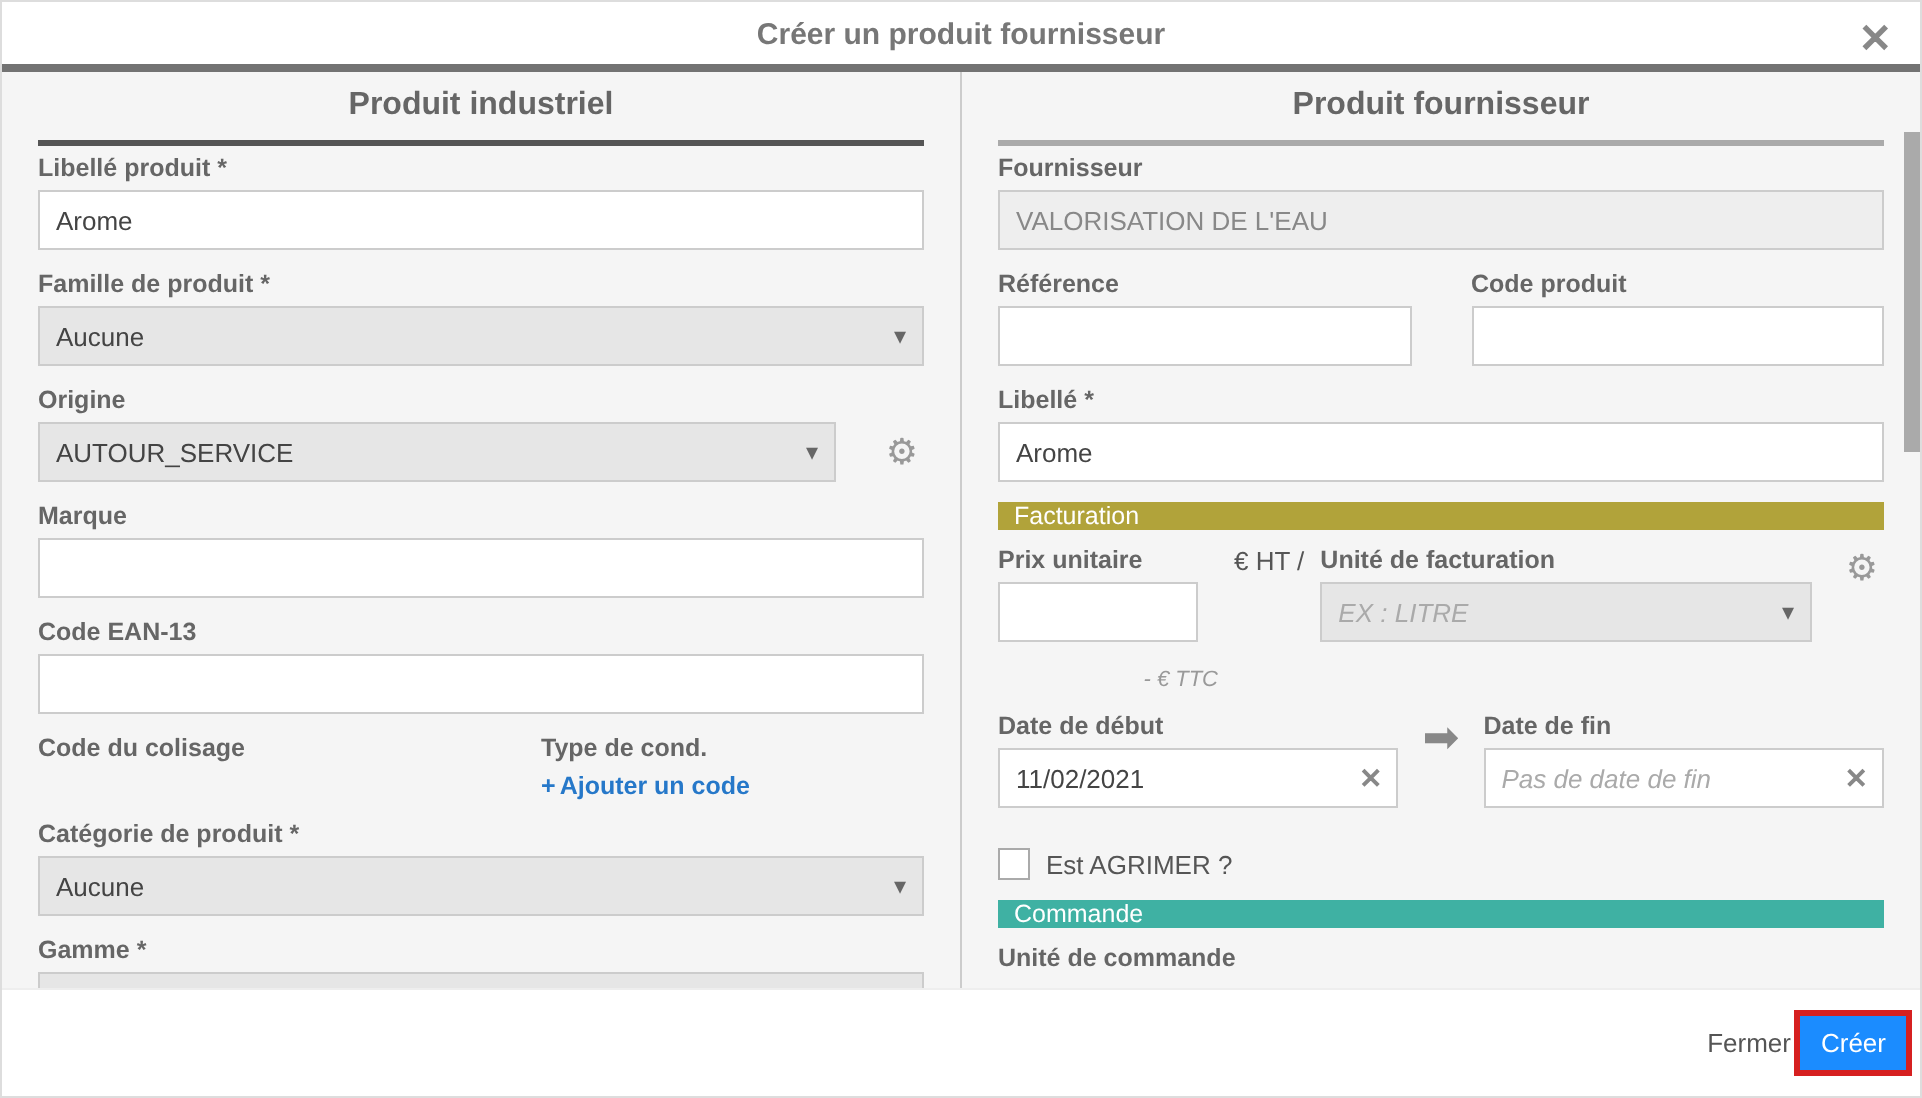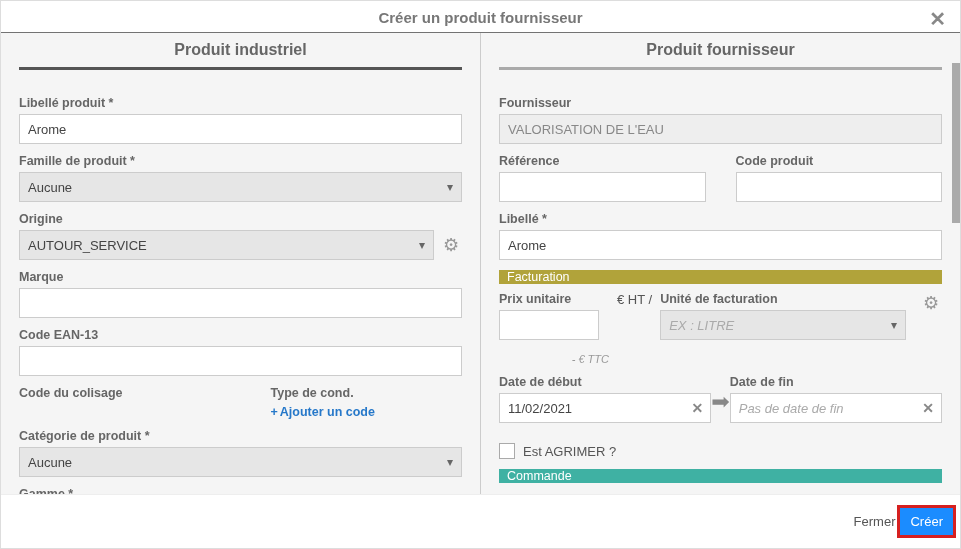--- a/index.html
+++ b/index.html
@@ -21,21 +21,21 @@
     display: flex;
     flex-direction: column;
     border: 1px solid #ddd;
   }
   .modal-header {
     text-align: center;
     padding: 8px 0 6px;
     font-size: 15px;
     font-weight: bold;
     color: #777;
-    border-bottom: 1px solid #737373;
+    border-bottom: 4px solid #737373;
     position: relative;
     background: #fff;
   }
   .modal-close {
     position: absolute;
     right: 14px;
     top: 6px;
     font-size: 20px;
     color: #888;
     cursor: pointer;
@@ -54,21 +54,21 @@
     overflow-y: auto;
   }
   .col-left { border-right: 1px solid #ccc; }
   .col-title {
     text-align: center;
     font-size: 16px;
     font-weight: bold;
     color: #666;
     padding: 8px 0;
     border-bottom: 3px solid #555;
-    margin-bottom: 26px;
+    margin-bottom: 4px;
   }
   .col-right .col-title { border-bottom-color: #aaa; }
   .field { margin-bottom: 10px; }
   .field-label {
     font-weight: bold;
     color: #666;
     margin-bottom: 4px;
     font-size: 12.5px;
   }
   .input, .select {
@@ -85,21 +85,21 @@
     background: #e6e6e6;
     display: flex;
     align-items: center;
     justify-content: space-between;
     cursor: pointer;
   }
   .select .caret {
     font-size: 12px;
     color: #666;
   }
-  .row { display: flex; align-items: flex-end; gap: 0; }
+  .row { display: flex; align-items: flex-end; gap: 16px; }
   .gear-icon {
     width: 22px; height: 22px;
     display: inline-flex; align-items: center; justify-content: center;
     color: #999; font-size: 18px; margin-left: 6px; margin-bottom: 4px;
     cursor: pointer;
   }
   .two-side { display: flex; gap: 60px; }
   .two-side .field { flex: 1; }
   .link-add { color: #2678c9; font-size: 12.5px; cursor: pointer; font-weight: bold; }
   .link-add .plus { font-weight: bold; margin-right: 2px; }
@@ -107,21 +107,21 @@
     padding: 0 8px;
     font-size: 12.5px;
     color: #fff;
     margin: 8px 0;
   }
   .bar-olive { background: #b1a33a; }
   .bar-teal { background: #3fb1a3; }
   .ht-row { display: flex; gap: 8px; }
   .ht-row .mini-input { width: 100px; }
   .hint { text-align: right; font-size: 11px; color: #999; font-style: italic; margin-top: 13px; }
-  .date-row { display: flex; align-items: center; }
+  .date-row { display: flex; align-items: flex-start; gap: 12px; }
   .date-input-wrap { position: relative; flex: 1; }
   .date-input-wrap .clear-x {
     position: absolute; right: 8px; top: 50%; transform: translateY(-50%);
     color: #888; font-weight: bold; cursor: pointer; font-size: 14px;
   }
   .arrow-right { color: #888; font-size: 22px; margin-bottom: 4px; }
   .checkbox-row { display: flex; align-items: center; gap: 8px; margin: 10px 0; }
   .checkbox-box { width: 16px; height: 16px; border: 1px solid #aaa; background: #fff; }
   .modal-footer {
     border-top: 1px solid #eee;
@@ -292,20 +292,23 @@
         </div>
       </div>
 
       <div class="checkbox-row">
         <div class="checkbox-box"></div>
         <span>Est AGRIMER ?</span>
       </div>
 
       <div class="section-bar bar-teal">Commande</div>
 
+      <div class="field">
+        <div class="field-label">Unité de commande</div>
+      </div>
     </div>
 
     <div class="scroll-indicator"></div>
   </div>
 
   <div class="modal-footer">
     <span class="btn-cancel">Fermer</span>
     <span class="btn-create">Créer</span>
   </div>
 

